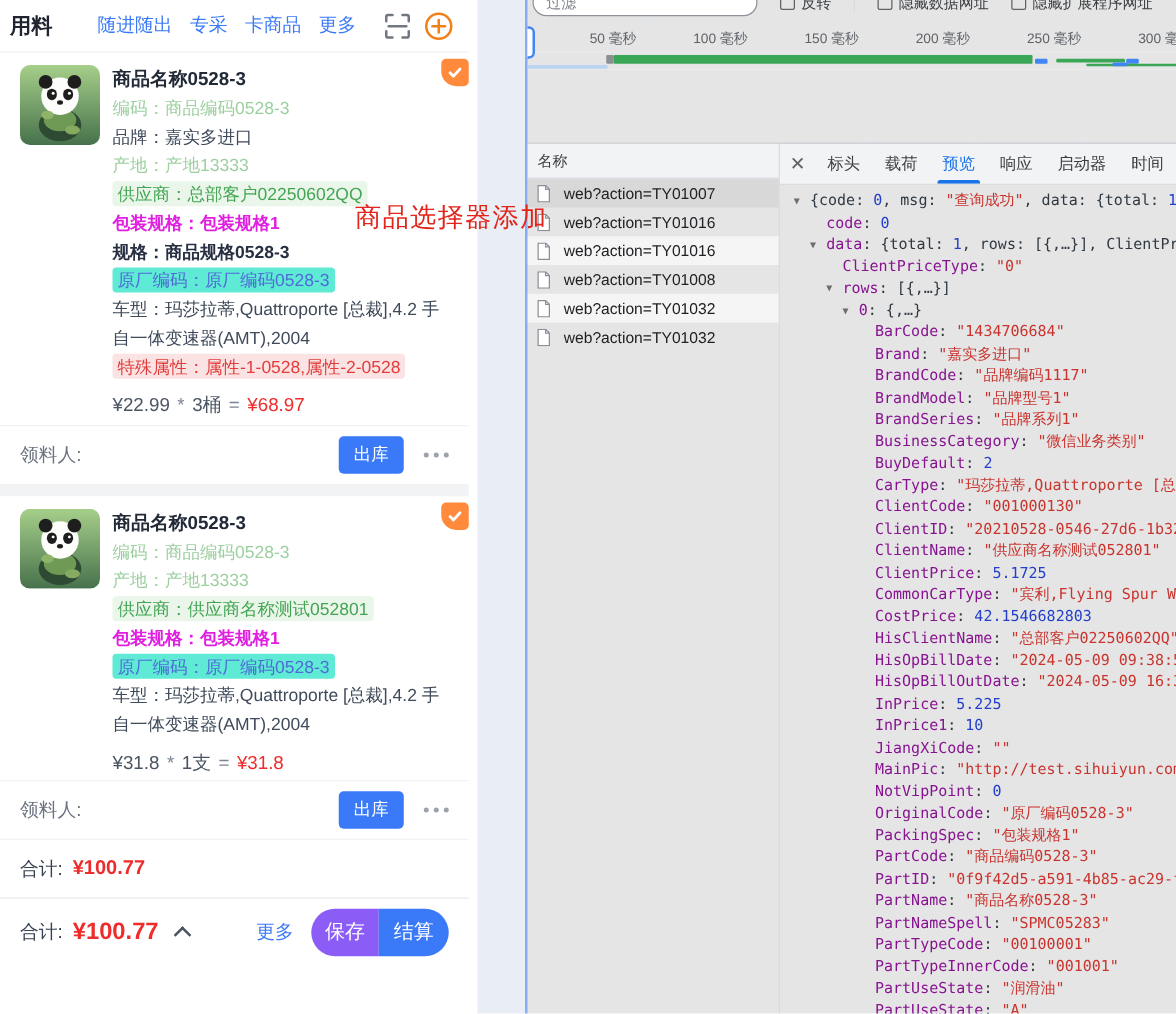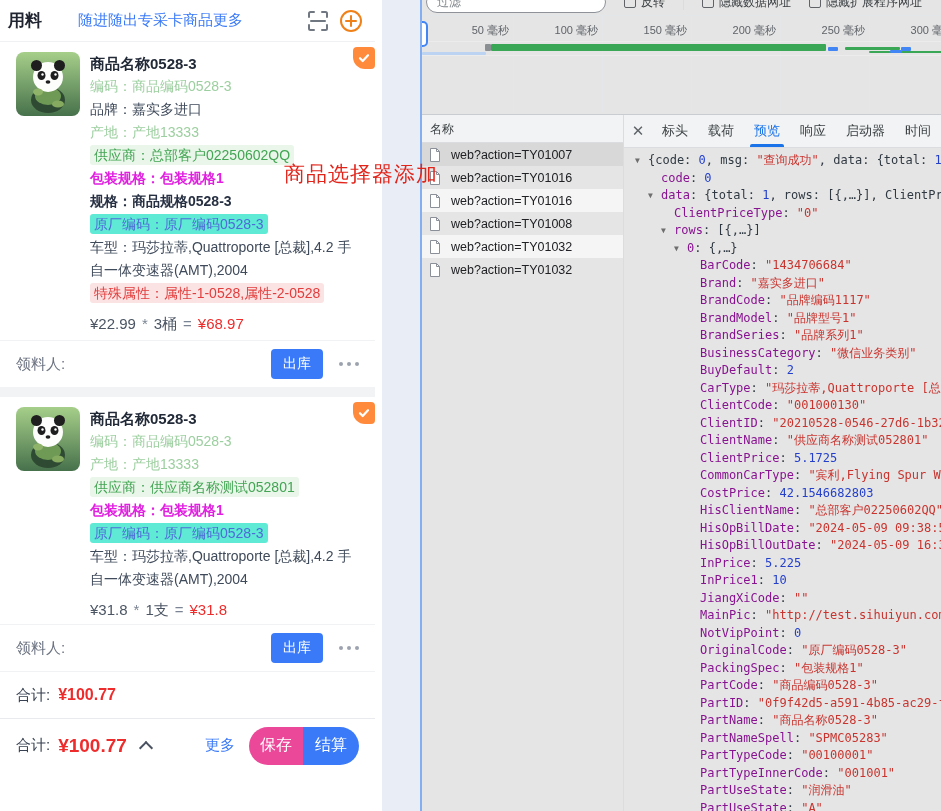--- a/index.html
+++ b/index.html
@@ -8,21 +8,21 @@
   .stage { position:relative; width:941px; height:811px; overflow:hidden; background:#fff; }
 
   
   .app { position:absolute; left:0; top:0; width:375px; height:811px; background:#fff; display:flex; flex-direction:column; }
   .app-header { height:40px; display:flex; align-items:center; justify-content:center; position:relative; border-bottom:1px solid #eef0f2; }
   .back-chevron { position:absolute; left:16px; top:13px; width:11px; height:11px; border-left:2px solid #98a0a8; border-bottom:2px solid #98a0a8; transform:rotate(45deg); cursor:pointer; }
   .app-title { font-size:17px; font-weight:bold; color:#1f2430; }
   .title-caret { width:0; height:0; border-left:5px solid transparent; border-right:5px solid transparent; border-top:6px solid #2a3140; margin-left:4px; display:inline-block; vertical-align:middle; }
   .toolbar { height:42px; display:flex; align-items:center; padding:0 12px 0 8px; border-bottom:1px solid #f0f1f3; }
   .tb-active { font-size:17px; font-weight:bold; color:#1f2430; margin-right:36px; }
-  .tb-links { display:flex; flex:1;align-items:center; }
+  .tb-links { display:flex; gap:14px; flex:1;align-items:center; }
   .tb-link { font-size:15px; color:#3a7af8; cursor:pointer; white-space:nowrap; }
   .scan-icon { margin:0 10px 0 6px; cursor:pointer; display:flex; }
   .plus-icon { cursor:pointer; display:flex; }
 
   .card { position:relative; padding:10px 16px 0 16px; }
   .card1 { height:298px; }
   .card2 { height:227px; }
   .badge { position:absolute; right:0; top:5px; width:22px; height:22px; background:#ff8a3c; border-radius:4px 4px 4px 12px; display:flex; align-items:center; justify-content:center; }
   .card-row { display:flex; }
   .thumb { width:64px; height:64px; border-radius:8px; overflow:hidden; flex:none; margin-right:10px; }
@@ -49,21 +49,21 @@
   .subtotal-row { height:47px; border-top:1px solid #f1f2f4; display:flex; align-items:center; padding:0 16px; }
   .subtotal-label { font-size:15px; color:#374151; margin-right:8px; }
   .subtotal-value { font-size:16px; font-weight:bold; color:#ee2c2c; }
   .app-footer { height:54px; border-top:1px solid #e8eaee; display:flex; align-items:center; padding:0 16px 0 16px; background:#fff; }
   .ft-label { font-size:15px; color:#374151; margin-right:8px; }
   .ft-value { font-size:19px; font-weight:bold; color:#ee2c2c; }
   .chev-up { width:10px; height:10px; border-left:2px solid #4a5160; border-bottom:2px solid #4a5160; transform:rotate(135deg); margin:4px 0 0 14px; cursor:pointer; }
   .ft-more { font-size:15px; color:#3a7af8; margin-left:auto; margin-right:14px; cursor:pointer; }
   .pillbar { display:flex; }
   .pill { height:38px; display:flex; align-items:center; justify-content:center; color:#fff; font-size:16px; cursor:pointer; border:none; font-family:inherit; }
-  .pill-save { width:54px; background:#ec4899; border-radius:19px 0 0 19px; }
+  .pill-save { width:54px; background:#8b5cf6; border-radius:19px 0 0 19px; }
   .pill-checkout { width:56px; background:#3a7af8; border-radius:0 19px 19px 0; }
 
   .gutter { position:absolute; left:382px; top:0; width:38px; height:811px; background:#e9edf5; }
 
   
   .devtools { position:absolute; left:420px; top:0; width:521px; height:811px; background:#e5e5e5; border-left:2px solid #84aef2; font-size:12px; color:#3c4043; }
   .filter-row { position:relative; height:15px; overflow:hidden; }
   .filter-inner { position:absolute; top:-10px; left:0; right:0; height:24px; display:flex; align-items:center; }
   .filter-input { width:180px; height:22px; margin-left:4px; border:1px solid #8f9399; border-radius:11px; padding:0 10px; font-size:12px; color:#202124; font-family:inherit; outline:none; }
   .filter-input::placeholder { color:#80868b; }

